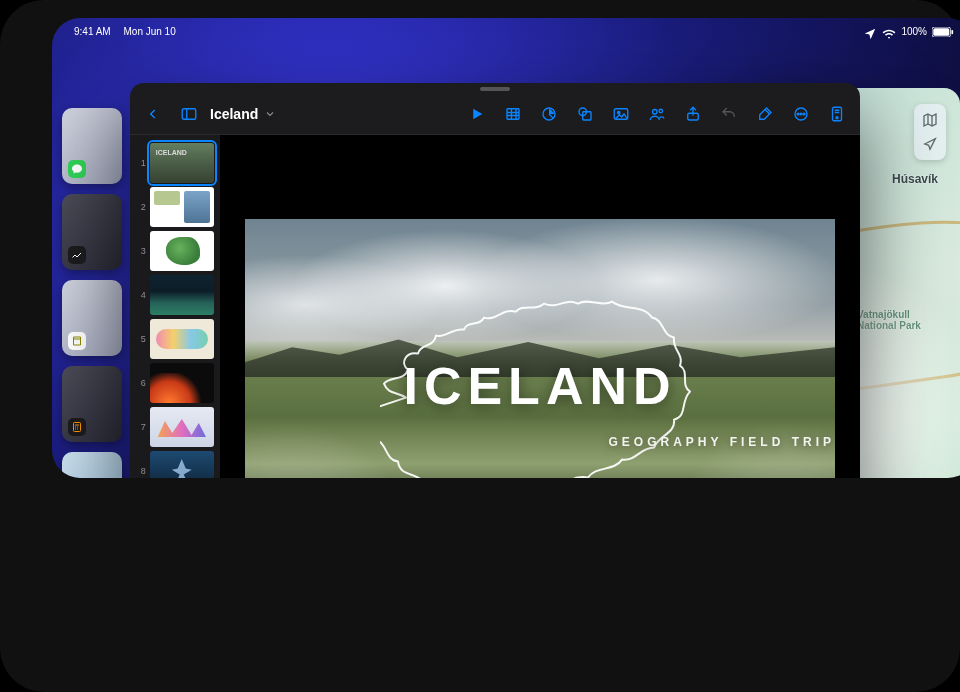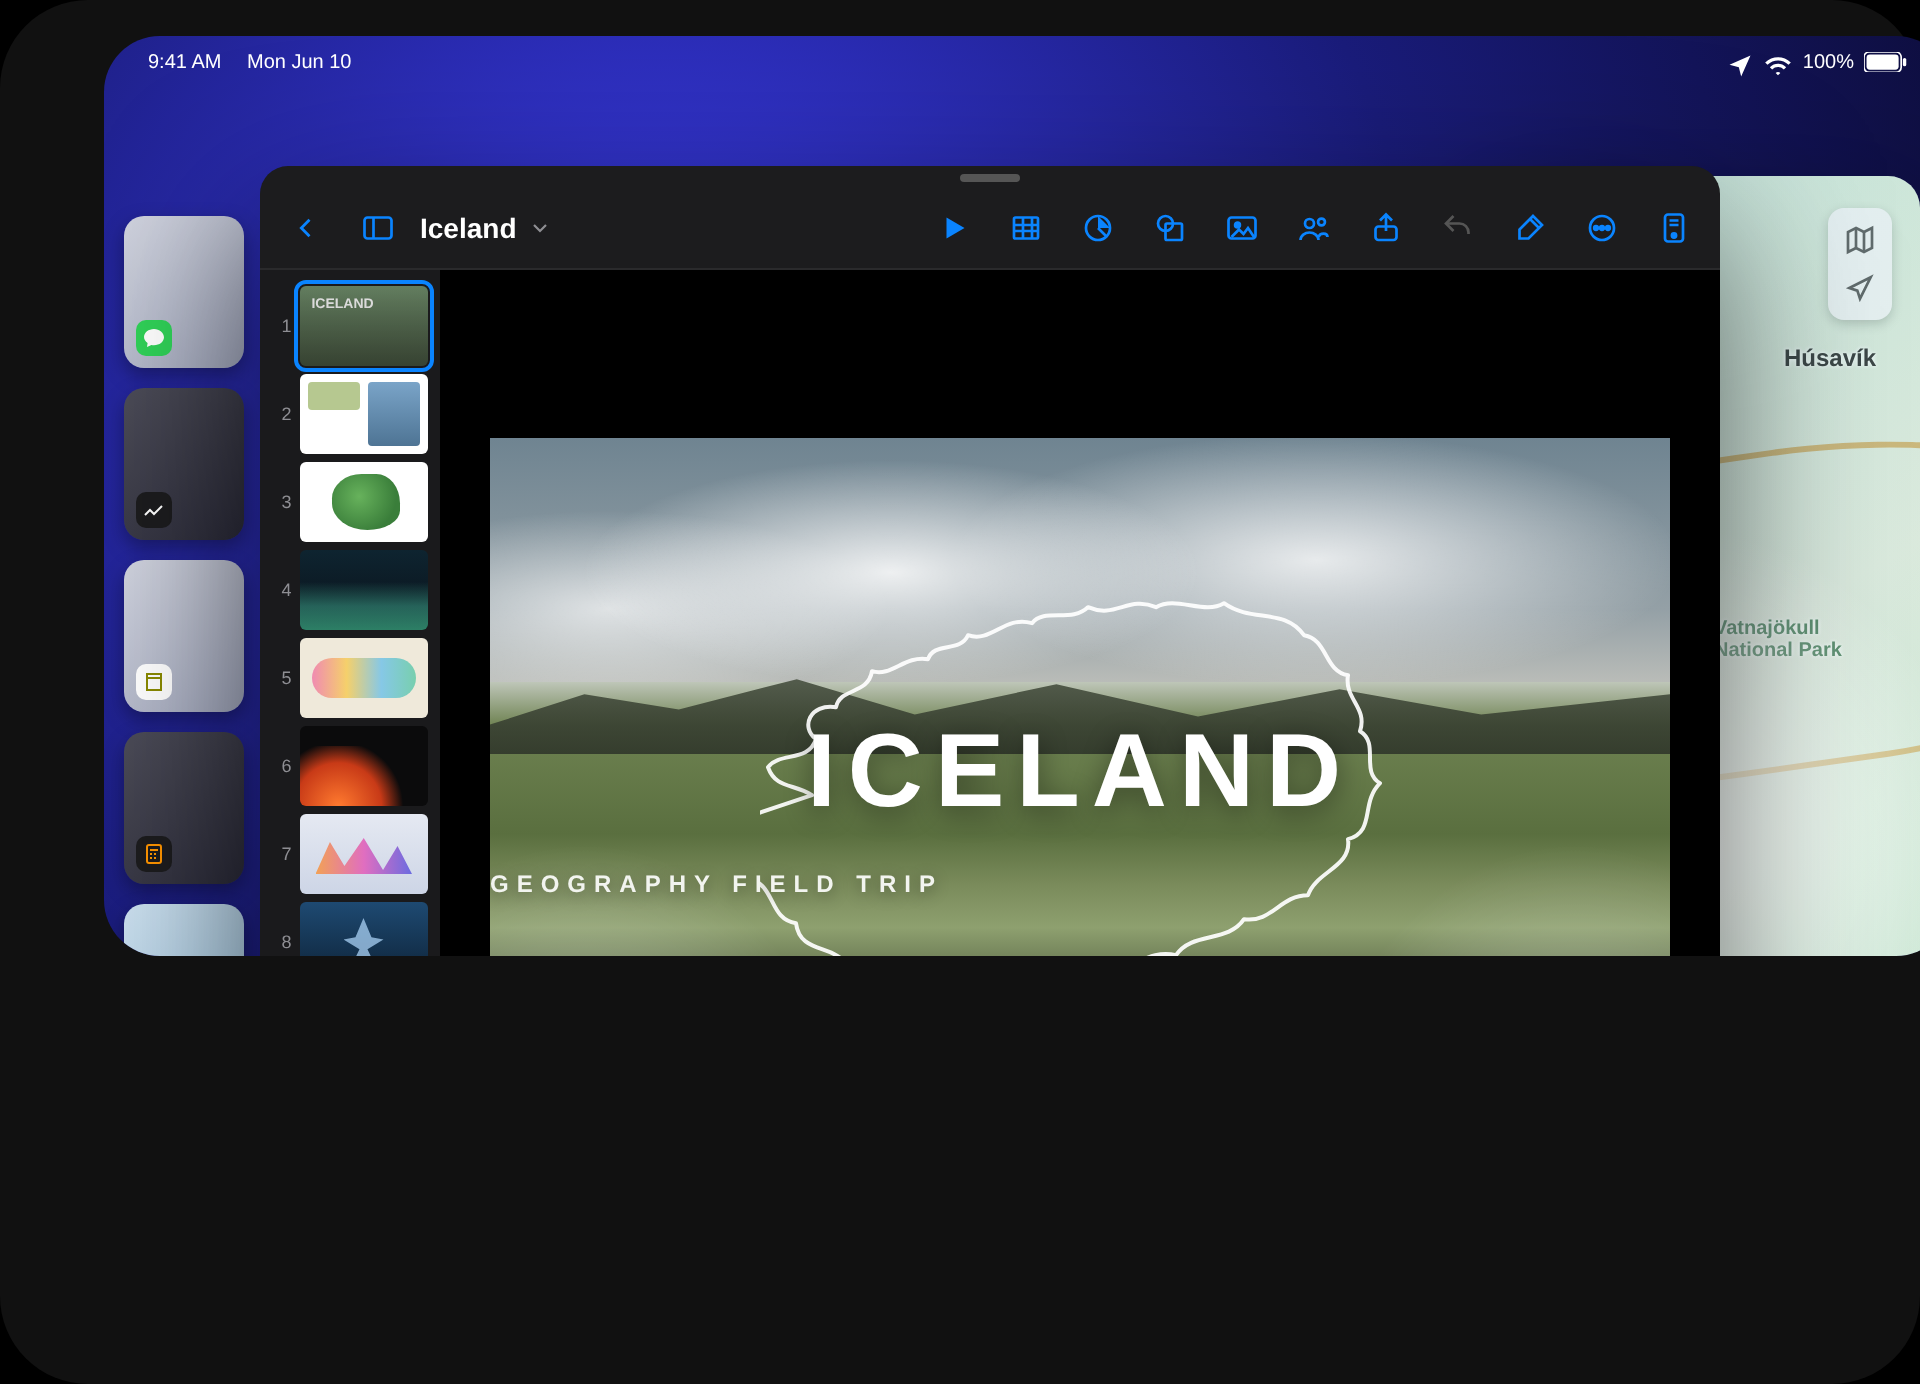--- a/index.html
+++ b/index.html
@@ -25,21 +25,21 @@
   
   .statusbar {
     position: absolute; top:0; left:0; right:0;
     height: 22px;
     display:flex; justify-content:space-between; align-items:center;
     padding: 4px 22px 0 22px;
     color:#fff; font-size:10px; font-weight:500;
     z-index: 50;
   }
   .statusbar .left span { margin-right:10px; }
-  .statusbar .right { display:flex; align-items:center; gap:5px; }
+  .statusbar .right { display:flex; align-items:flex-end; gap:5px; }
   .sbicon { width:14px; height:10px; display:inline-block; }
 
   
   .maps-window {
     position:absolute;
     right: 16px; top: 70px;
     width: 220px; height: 560px;
     background: linear-gradient(150deg, #cfe9d4 0%, #e6eee0 45%, #bfe4d0 100%);
     border-radius: 16px;
     box-shadow: 0 20px 60px rgba(0,0,0,.4);
@@ -187,21 +187,21 @@
     position:absolute; left:50%; top:50%; transform:translate(-50%,-58%);
     width:320px; height:230px; pointer-events:none;
   }
   .slide-title {
     position:absolute; left:0; right:0; top:38%; text-align:center;
     color:#fff; font-weight:700; letter-spacing:6px;
     font-size:52px;
     text-shadow:0 3px 14px rgba(0,0,0,.45);
   }
   .slide-sub {
-    position:absolute; left:0; right:0; top:60%; text-align:left;
+    position:absolute; left:0; right:0; top:60%; text-align:right;
     color:#f2f4ef; font-weight:700; letter-spacing:4px; font-size:12px;
     text-shadow:0 2px 8px rgba(0,0,0,.4);
   }
 
   .resize-handle { position:absolute; right:8px; bottom:8px; width:14px; height:14px; opacity:.5;}
   .resize-handle::before,.resize-handle::after{content:"";position:absolute;background:#8e8e93;height:2px;border-radius:2px; transform:rotate(-45deg);}
   .resize-handle::before{width:12px; right:0; bottom:3px;}
   .resize-handle::after{width:7px; right:0; bottom:-1px;}
 
 </style>

